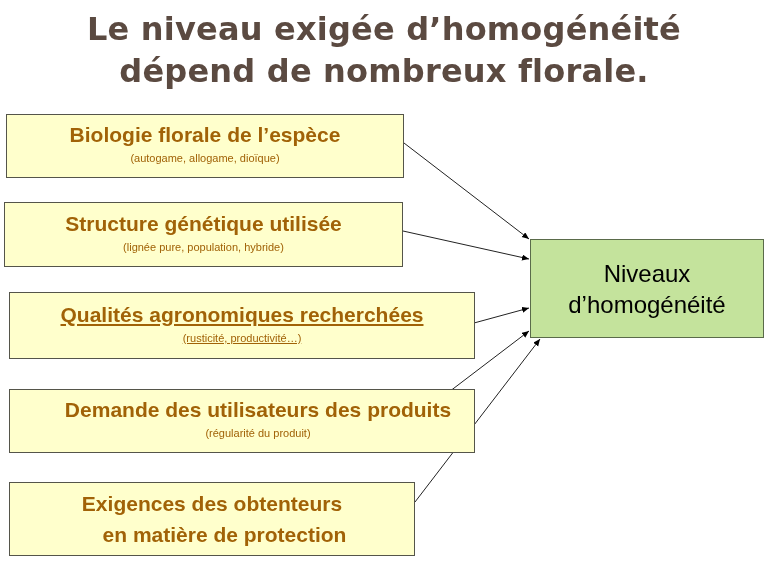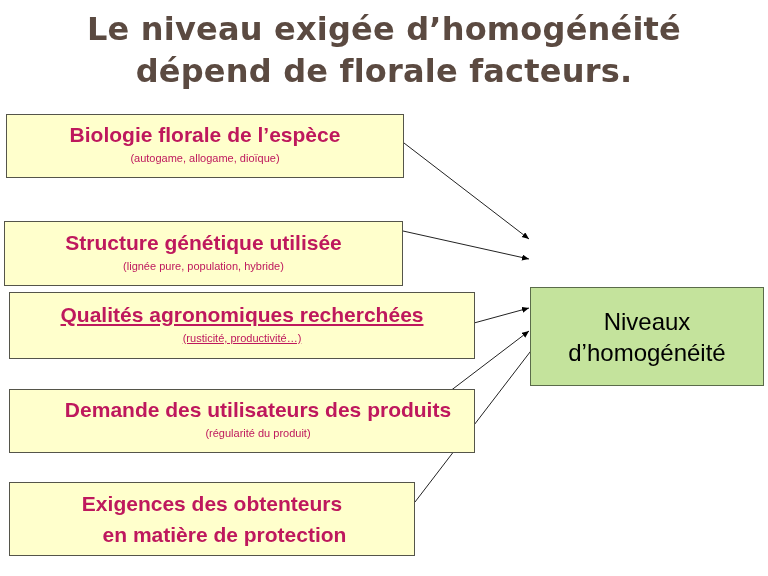--- a/index.html
+++ b/index.html
@@ -3,57 +3,57 @@
 <meta charset="utf-8">
 <style>
   html, body { margin:0; padding:0; }
   body { width:768px; height:576px; background:#ffffff; position:relative; overflow:hidden;
          font-family:"Liberation Sans", sans-serif; }
   .title { position:absolute; left:0; top:8px; width:768px; text-align:center;
            color:#5b4a41; font-family:"DejaVu Sans", sans-serif; font-weight:bold;
            font-size:32px; line-height:42px; letter-spacing:0.2px; }
   .title div { white-space:nowrap; }
   .box { position:absolute; background:#ffffcc; border:1px solid #55554a;
-         box-sizing:border-box; text-align:center; color:#be185d;
+         box-sizing:border-box; text-align:center; color:#a16207;
          display:flex; flex-direction:column; justify-content:center; }
   .box .main { font-weight:bold; font-size:21px; line-height:24px; white-space:nowrap; }
   .box .sub { font-size:11px; line-height:22px; white-space:nowrap; }
   .target { position:absolute; left:530px; top:239px; width:234px; height:99px;
             background:#c4e39c; border:1px solid #5a6b4a; box-sizing:border-box;
             display:flex; flex-direction:column; justify-content:center; text-align:center;
-            font-size:24px; line-height:31px; color:#000;margin-top:48px; }
+            font-size:24px; line-height:31px; color:#000; }
   svg.arrows { position:absolute; left:0; top:0; }
 </style>
 </head>
 <body>
 
 <div class="title">
   <div>Le niveau exigée d’homogénéité</div>
-  <div>dépend de florale facteurs.</div>
+  <div>dépend de nombreux florale.</div>
 </div>
 
 <svg class="arrows" width="768" height="576">
   <defs>
     <marker id="ah" markerWidth="8" markerHeight="8" refX="7" refY="3" orient="auto" markerUnits="userSpaceOnUse">
       <path d="M0,0 L7,3 L0,6 z" fill="#000"></path>
     </marker>
   </defs>
   <line x1="404" y1="143" x2="529" y2="239" stroke="#222" stroke-width="1" marker-end="url(#ah)"></line>
   <line x1="403" y1="231" x2="529" y2="259" stroke="#222" stroke-width="1" marker-end="url(#ah)"></line>
   <line x1="463" y1="326" x2="529" y2="308" stroke="#222" stroke-width="1" marker-end="url(#ah)"></line>
   <line x1="441" y1="398" x2="529" y2="331" stroke="#222" stroke-width="1" marker-end="url(#ah)"></line>
   <line x1="415" y1="502" x2="540" y2="339" stroke="#222" stroke-width="1" marker-end="url(#ah)"></line>
 </svg>
 
 <div class="box" style="left:6px; top:114px; width:398px; height:64px;">
   <div class="main">Biologie florale de l’espèce</div>
   <div class="sub">(autogame, allogame, dioïque)</div>
 </div>
 
-<div class="box" style="left:4px; top:221px; width:399px; height:65px;">
+<div class="box" style="left:4px; top:202px; width:399px; height:65px;">
   <div class="main">Structure génétique utilisée</div>
   <div class="sub">(lignée pure, population, hybride)</div>
 </div>
 
 <div class="box" style="left:9px; top:292px; width:466px; height:67px;text-decoration:underline;">
   <div class="main">Qualités agronomiques recherchées</div>
   <div class="sub">(rusticité, productivité…)</div>
 </div>
 
 <div class="box" style="left:9px; top:389px; width:466px; height:64px;padding-left:32px;">

